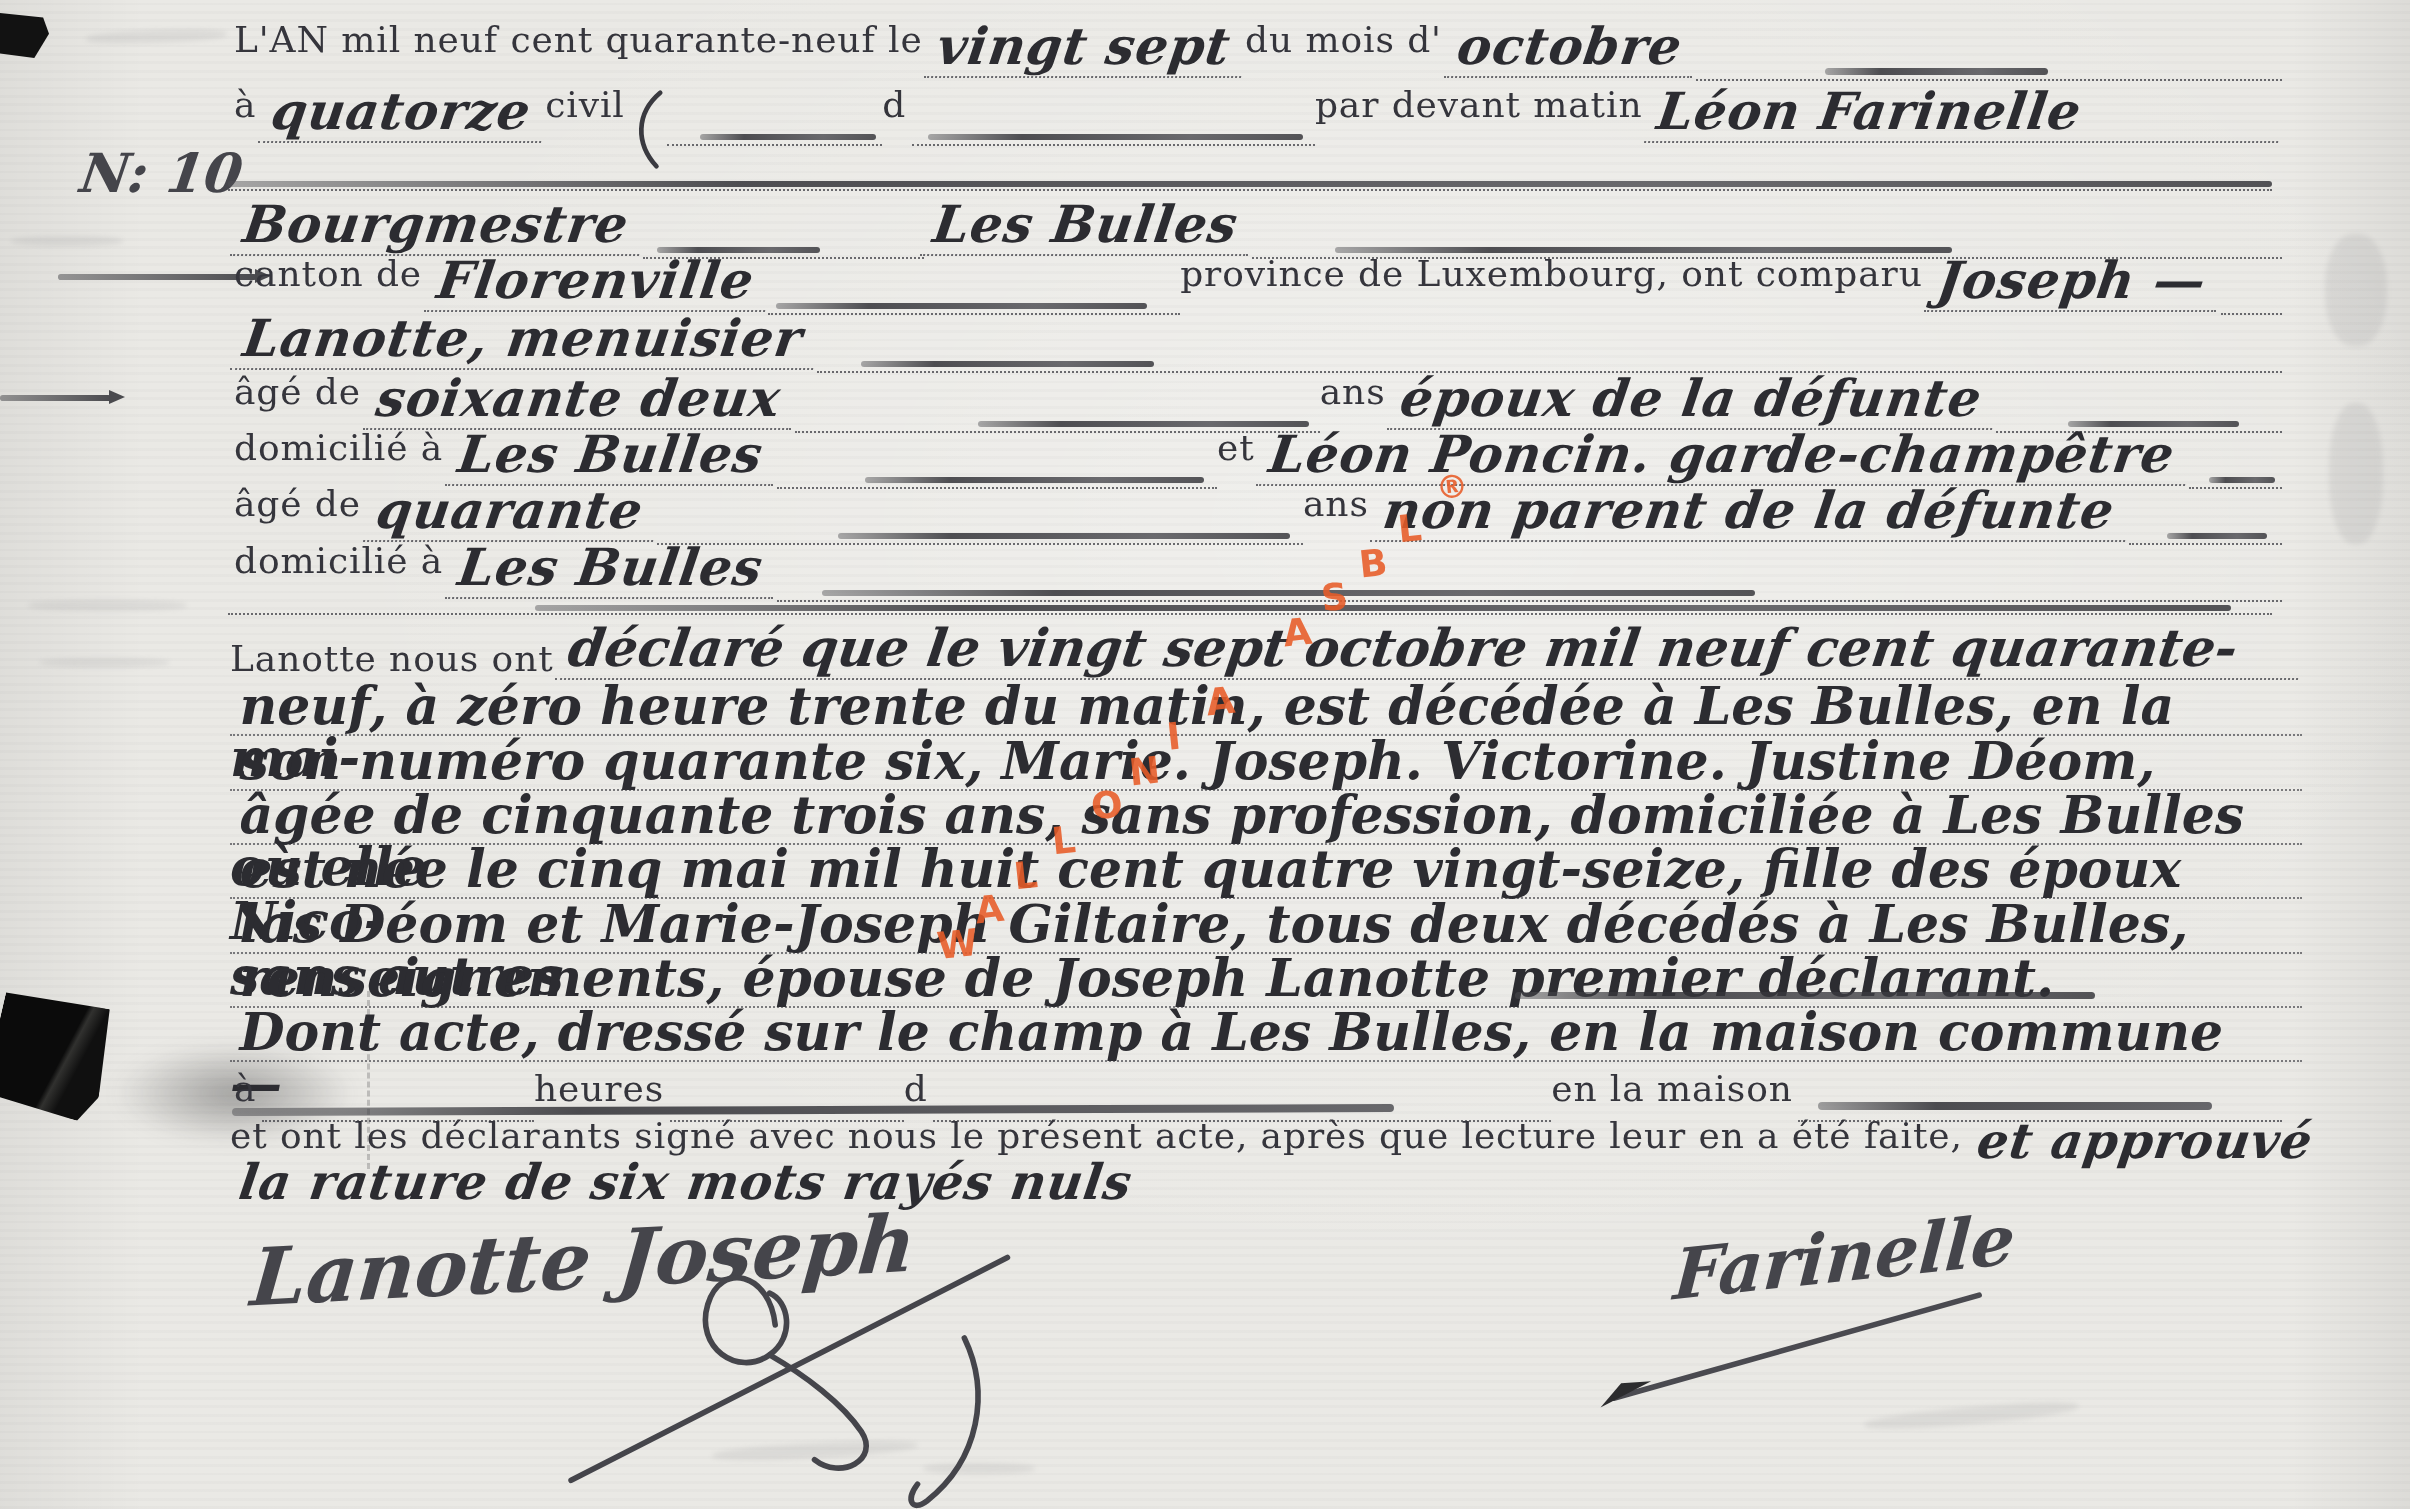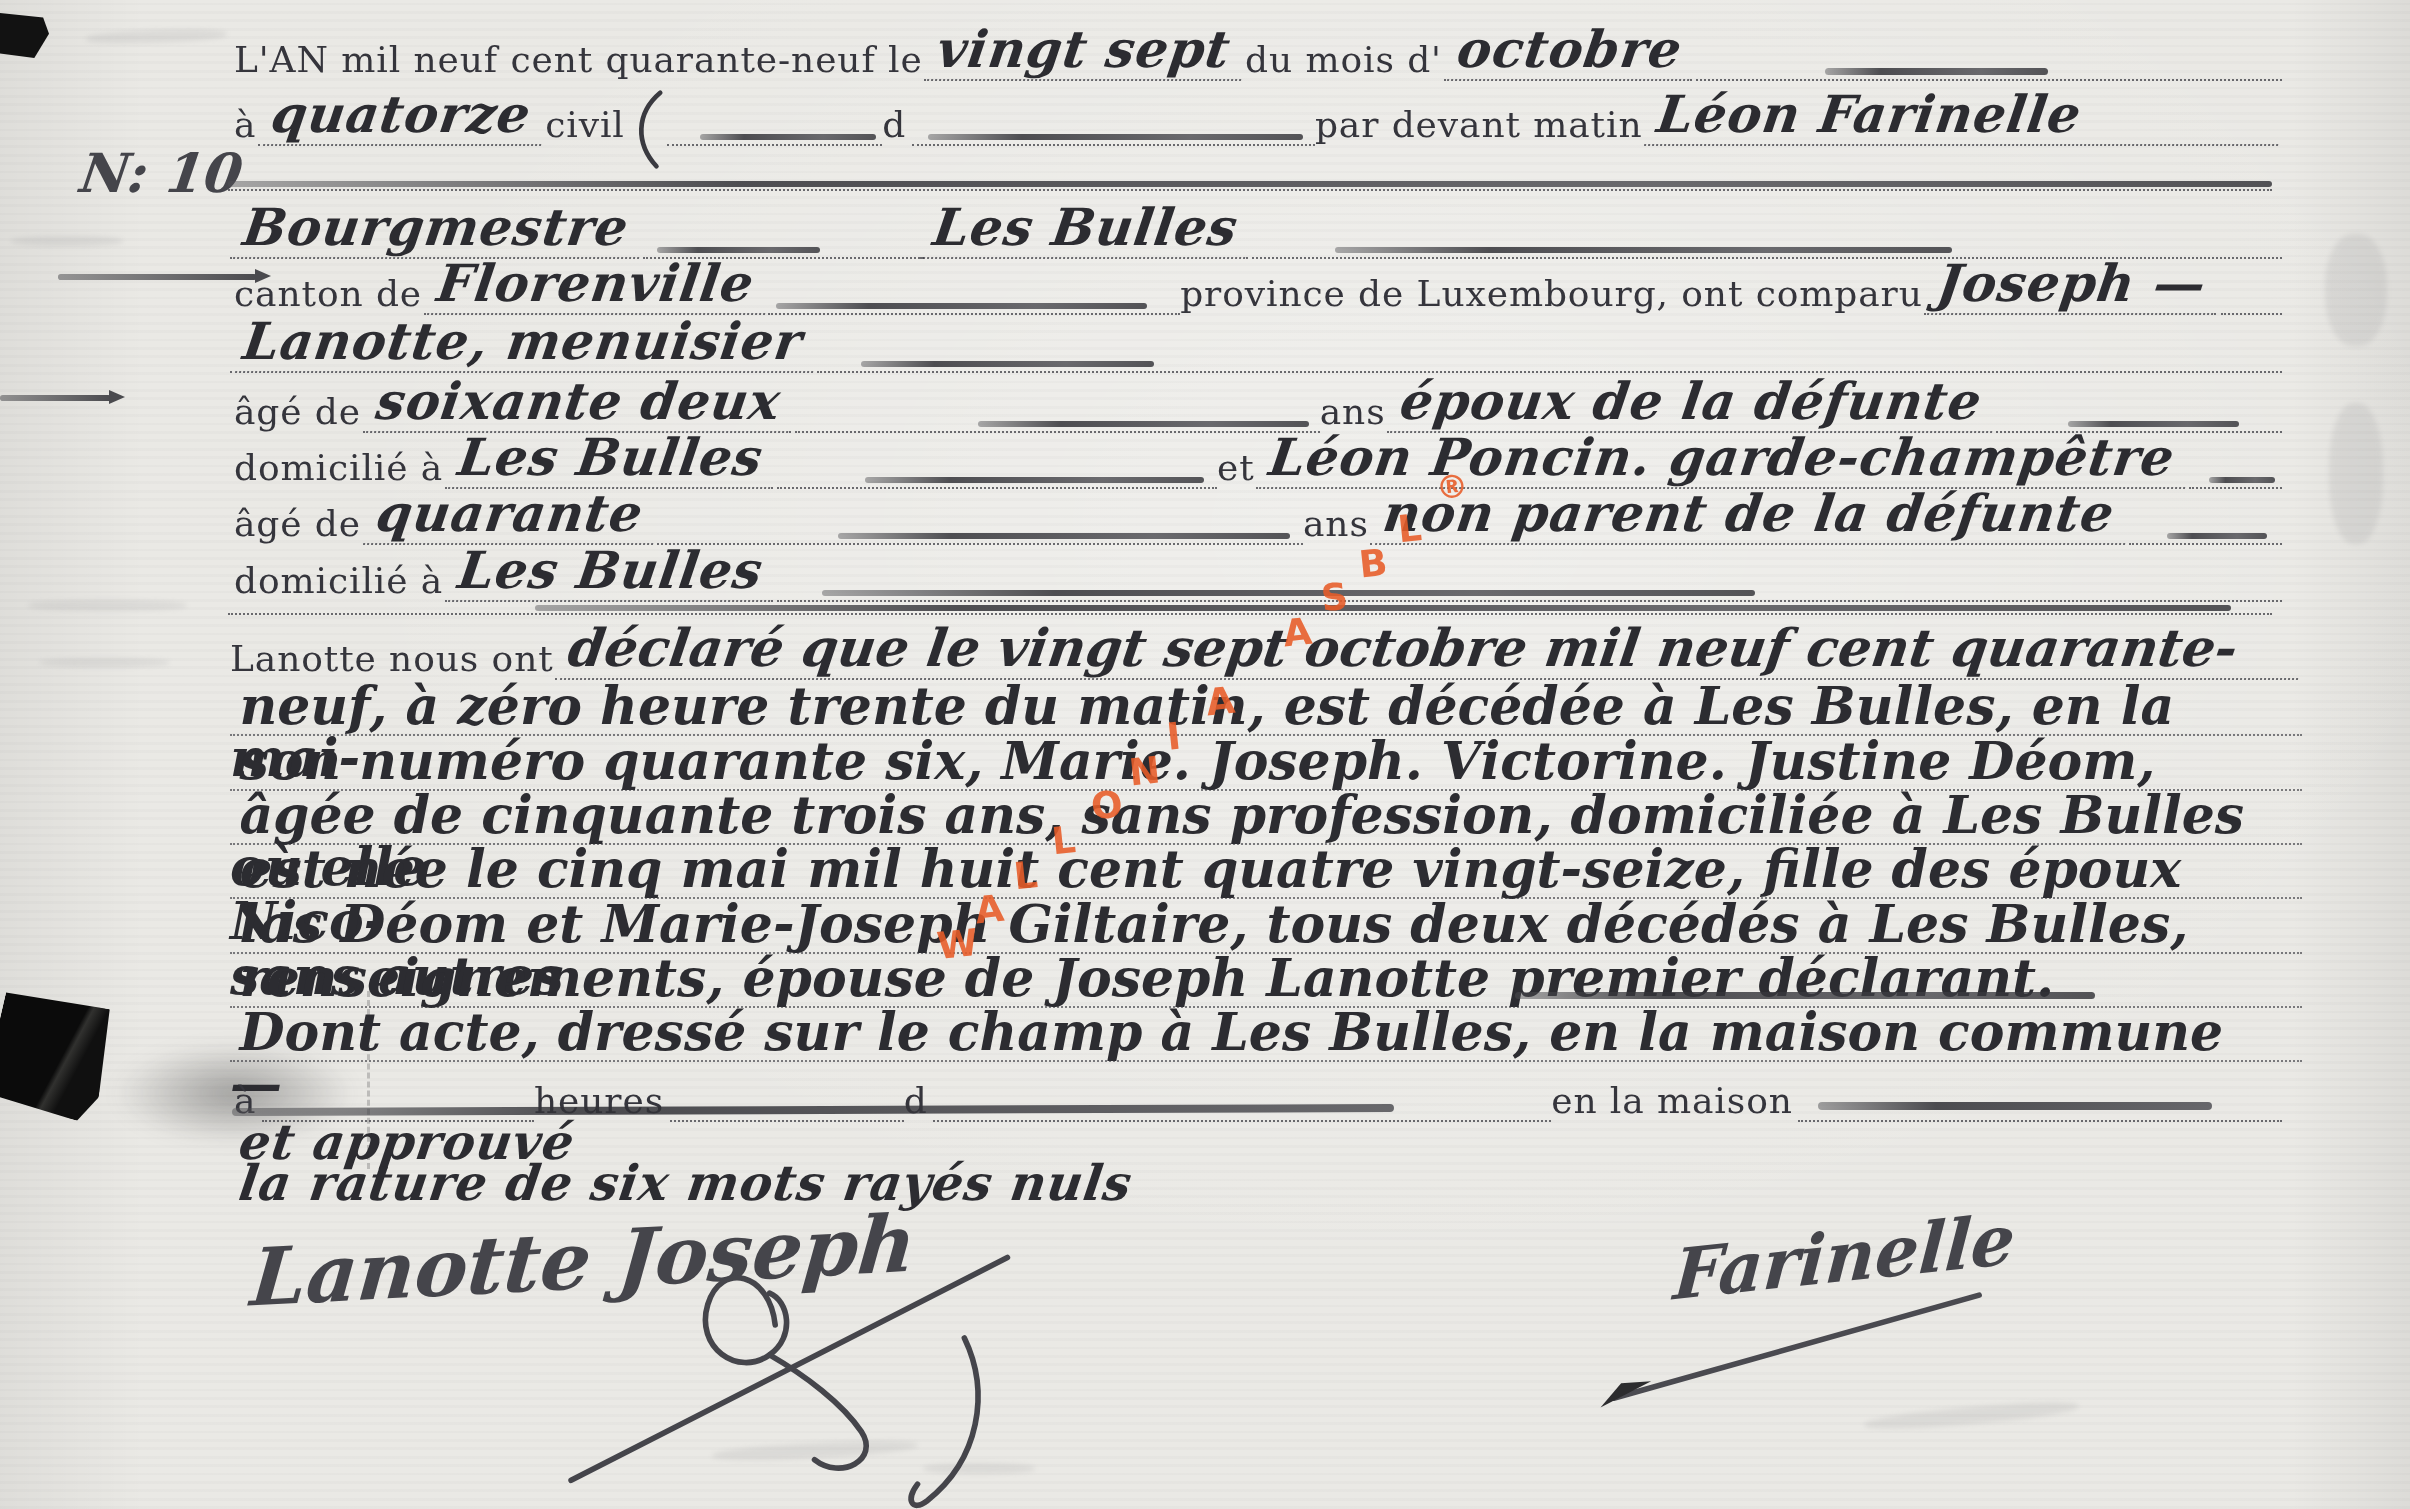--- a/index.html
+++ b/index.html
@@ -4,21 +4,21 @@
 <style>
   html,body{margin:0;padding:0;overflow:hidden;}
   #page{position:relative;width:2411px;height:1509px;background:#eae9e5;
         font-family:"DejaVu Serif",serif;color:#33333a;overflow:hidden;}
   #texture{position:absolute;inset:0;pointer-events:none;
     background:
       repeating-linear-gradient(0deg, rgba(110,110,115,.035) 0 2.8px, rgba(0,0,0,0) 2.8px 8.4px),
       radial-gradient(ellipse at 58% 35%, rgba(255,255,255,.30), rgba(0,0,0,0) 55%),
       linear-gradient(90deg, rgba(0,0,0,.05), rgba(0,0,0,0) 6%, rgba(0,0,0,0) 95%, rgba(0,0,0,.06));
   }
-  .fline{position:absolute;display:flex;align-items:flex-end;white-space:nowrap;height:60px;}
+  .fline{position:absolute;display:flex;align-items:flex-start;white-space:nowrap;height:60px;}
   .printed{font-size:36px;line-height:1.05;letter-spacing:0.9px;color:#35353c;padding:0 5.6px 1.9px 0;}
   .hand{font-style:italic;font-weight:600;font-size:51px;line-height:1;letter-spacing:0.9px;
         color:#2c2c31;transform:skewX(-8deg);padding:0 15px 3.7px 9.4px;}
   .dot{border-bottom:2.8px dotted rgba(62,62,68,.75);}
   .fill{position:relative;align-self:stretch;border-bottom:2.8px dotted rgba(62,62,68,.75);}
   .pen{position:absolute;display:block;bottom:3.7px;height:6.6px;border-radius:4.7px;
        background:linear-gradient(90deg, rgba(82,82,86,.45), rgba(50,50,55,.85) 25%, rgba(62,62,68,.75) 70%, rgba(45,45,50,.8));}
   .penabs{position:absolute;height:7.5px;border-radius:4.7px;
        background:linear-gradient(90deg, rgba(82,82,86,.5), rgba(48,48,53,.85) 30%, rgba(60,60,66,.75));}
   .rule{position:absolute;height:15px;border-bottom:2.8px dotted rgba(62,62,68,.75);}
@@ -215,20 +215,21 @@
     <span class="fill" style="width:234px"></span>
     <span class="printed">d</span>
     <span class="fill" style="width:618px"></span>
     <span class="printed">en la maison</span>
     <span class="fill" style="flex:1"></span>
   </div>
   <div class="penabs" style="left:232px;top:1106px;width:1162px;transform:rotate(-.2deg)"></div>
   <div class="penabs" style="left:1818px;top:1102px;width:394px"></div>
 
   <div class="fline" style="top:1117px;left:230px;width:2136px;height:54px">
+    <span class="printed">et ont les déclarants signé avec nous le présent acte, après que lecture leur en a été faite,</span>
     <span class="hand" style="font-size:49px">et approuvé</span>
   </div>
   <div class="fline" style="top:1158px;left:230px;width:1312px;height:54px">
     <span class="hand" style="font-size:49px">la rature de six mots rayés nuls</span>
   </div>
 
   <div class="sig" style="left:251px;top:1214px;font-size:79px;transform:rotate(-3deg) skewX(-8deg)">Lanotte Joseph</div>
 
   <svg style="position:absolute;left:440px;top:1235px" width="618" height="281" viewBox="0 0 660 300">
     <g fill="none" stroke="#45454b" stroke-width="6" stroke-linecap="round">

